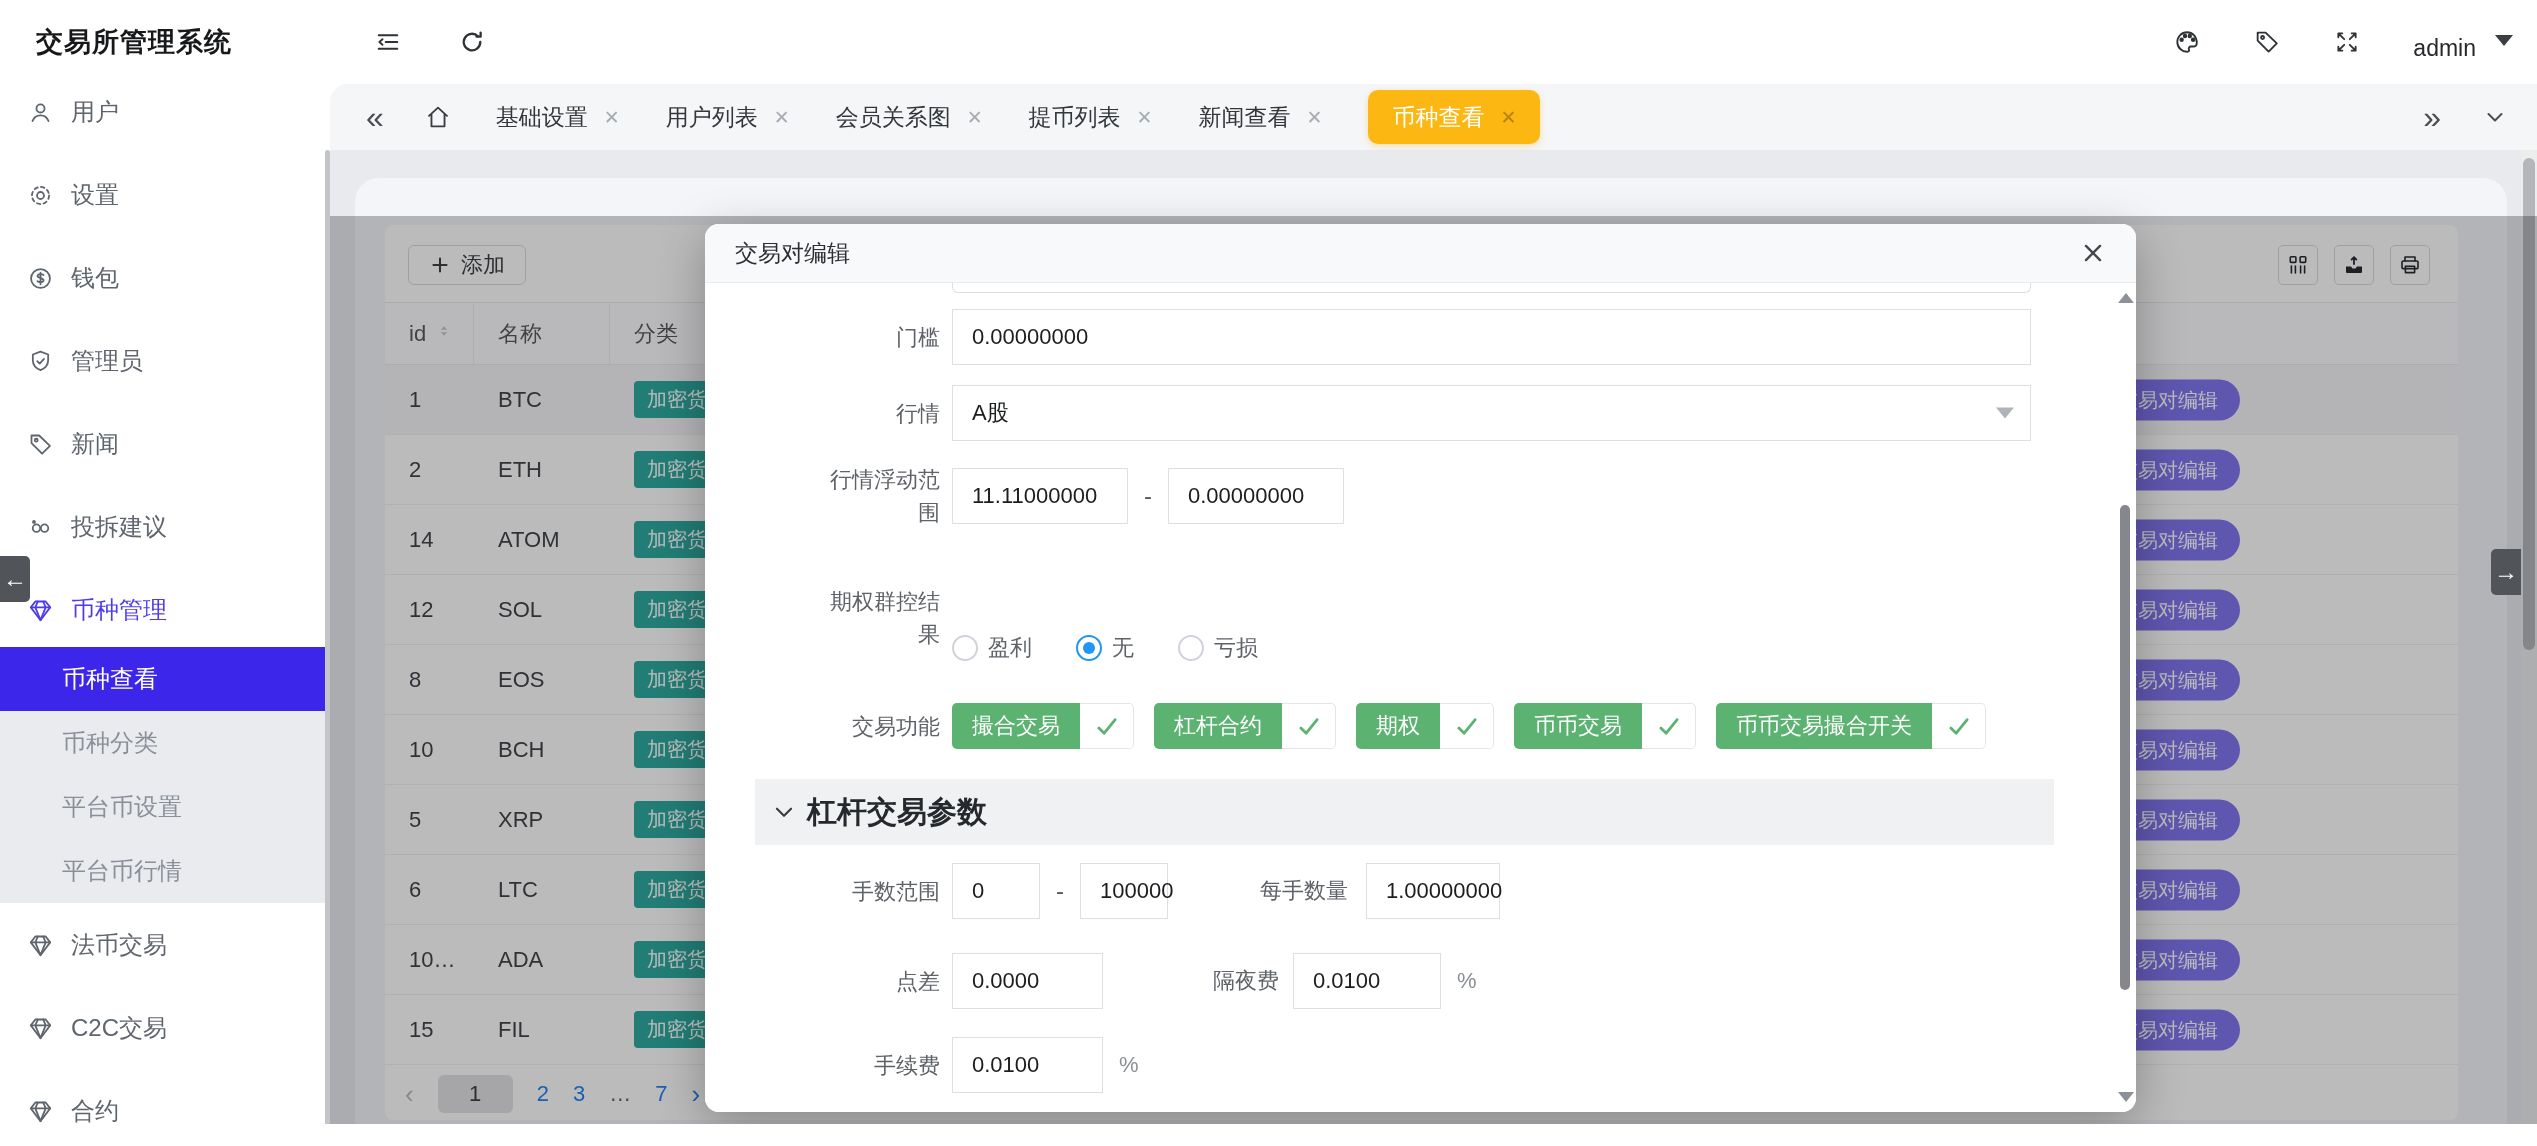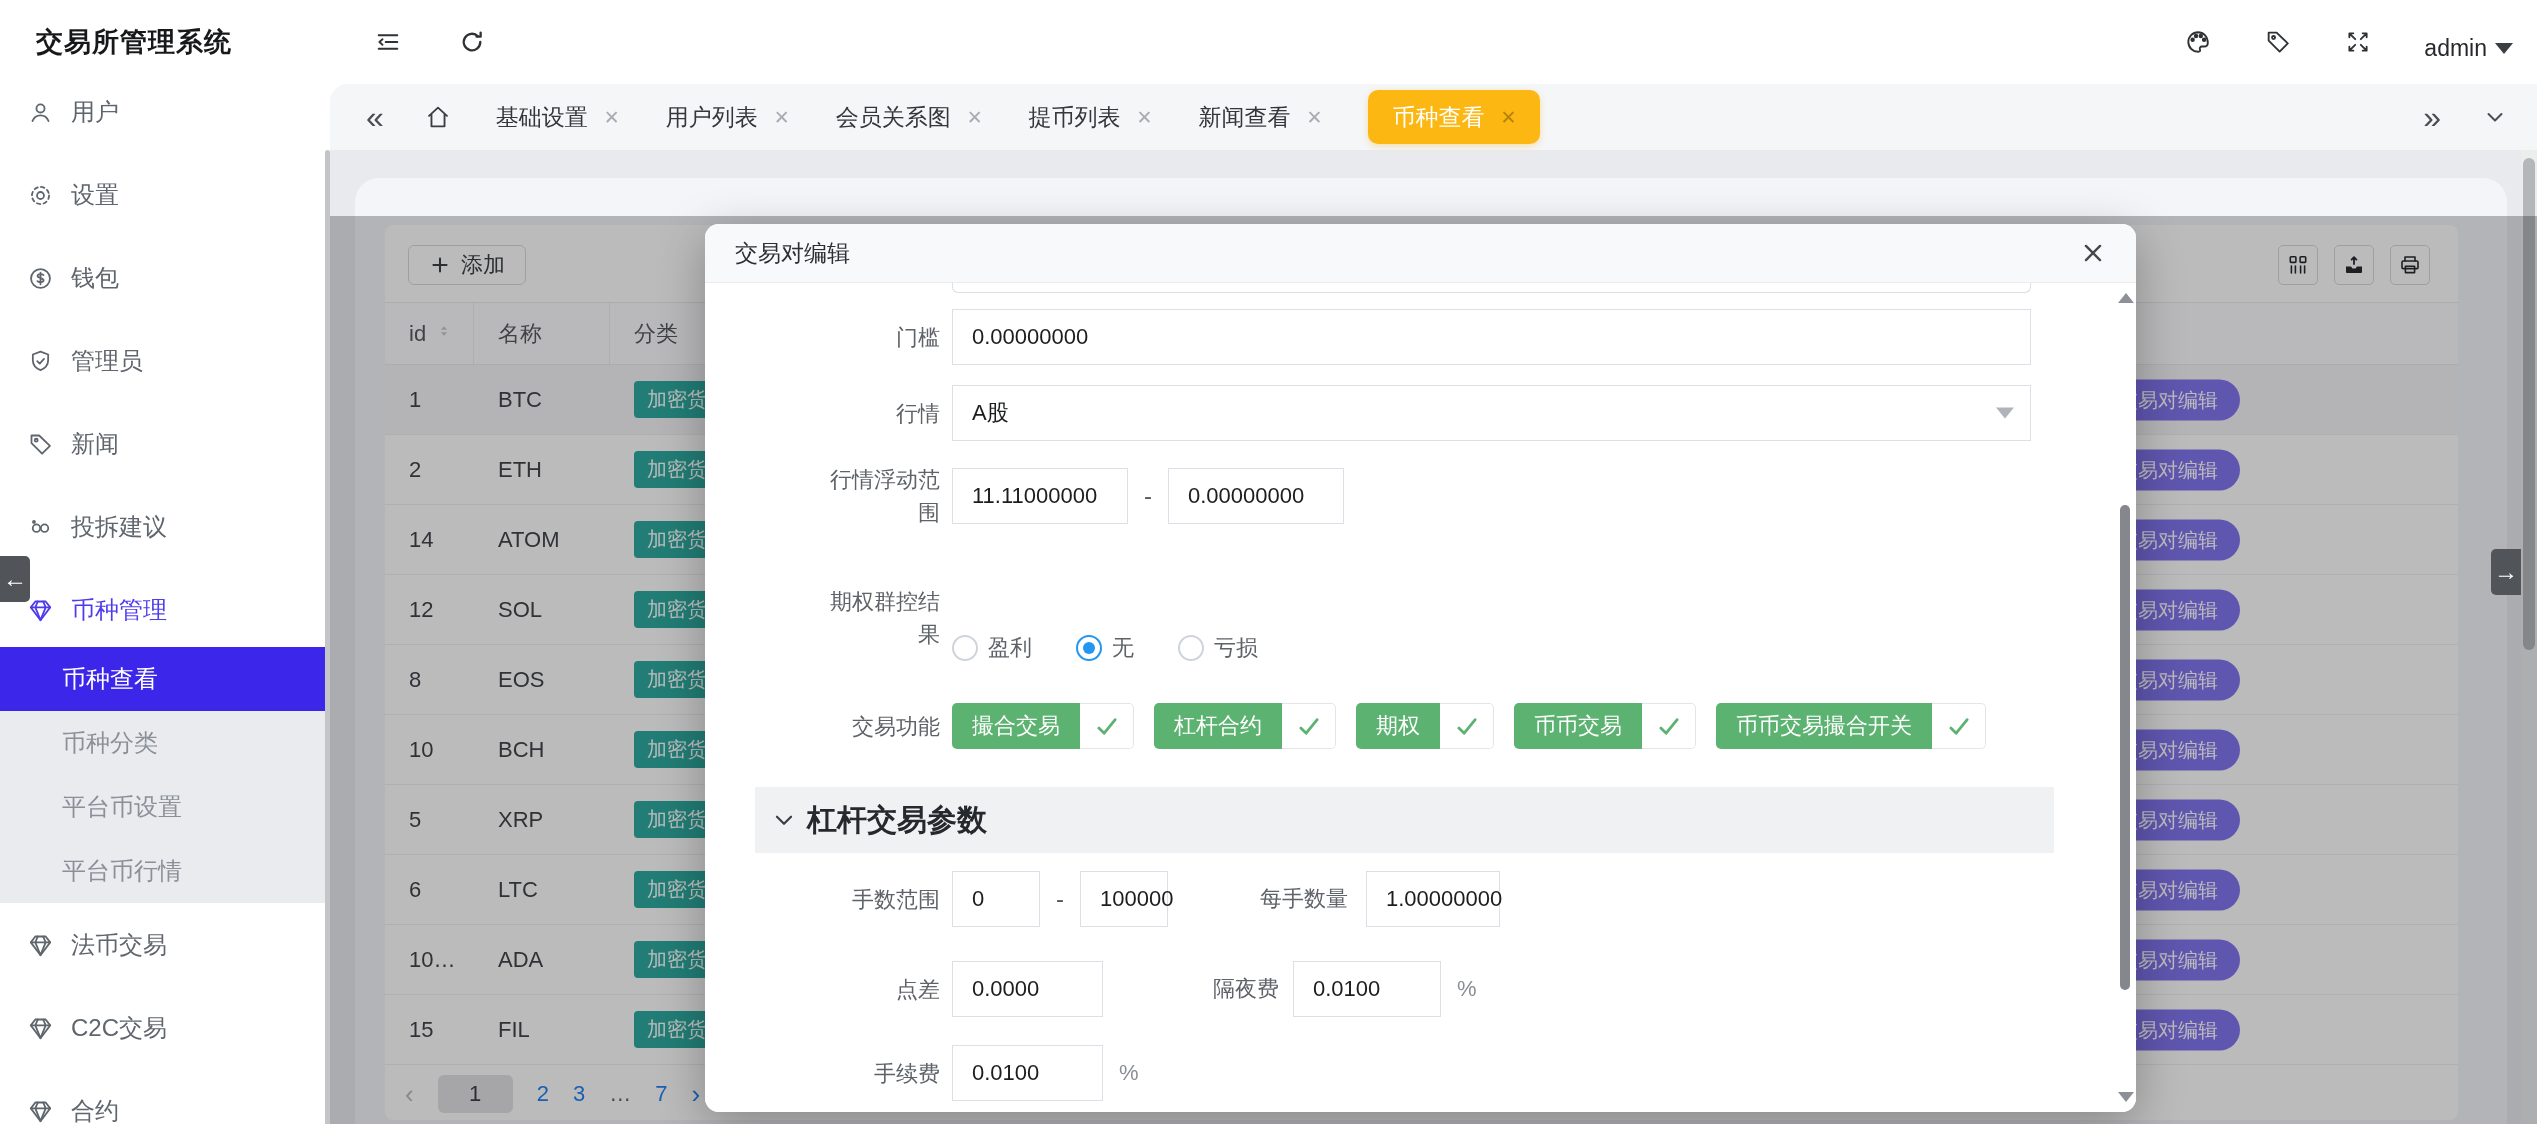--- a/index.html
+++ b/index.html
@@ -8,21 +8,21 @@
 
   
   .topbar { position:absolute; left:0; top:0; width:2537px; height:84px; background:#fff; z-index:6; }
   .brand { position:absolute; left:36px; top:0; height:84px; display:flex; align-items:center; font-size:27px; font-weight:700; color:#17181a; letter-spacing:1px; }
   .tb-icon { position:absolute; top:0; height:84px; display:flex; align-items:center; color:#2f3235; cursor:pointer; }
   .tb-icon svg { width:28px; height:28px; }
   .i-menu { left:374px; } .i-refresh { left:458px; }
   .top-right { position:absolute; right:24px; top:0; height:84px; display:flex; align-items:center; gap:52px; }
   .top-right .tr-ic { color:#2f3235; display:flex; align-items:center; }
   .top-right .tr-ic svg { width:28px; height:28px; }
-  .admin-box { display:flex; align-items:center; gap:8px; color:#26282c; font-size:23px; cursor:pointer;margin-top:12px; }
+  .admin-box { display:flex; gap:19px; color:#26282c; font-size:23px; cursor:pointer;margin-top:12px; }
   .caret-down { width:0; height:0; border-left:9px solid transparent; border-right:9px solid transparent; border-top:11px solid #3a3d42; }
 
   
   .sidebar { position:absolute; left:0; top:84px; width:330px; height:1062px; background:#fff; z-index:5; overflow:hidden; }
   .side-scrollbar { position:absolute; right:0; top:66px; bottom:0; width:5px; background:#c3c5c9; border-radius:3px; }
   .side-item { height:56px; margin-bottom:27px; display:flex; align-items:center; padding-left:27px; gap:17px; font-size:24px; color:#5f656d; cursor:pointer; }
   .side-item .icn { width:27px; height:27px; display:flex; }
   .side-item .icn svg { width:27px; height:27px; }
   .side-item.active { color:var(--menu_active_text); }
   .side-item.grp { margin-bottom:9px; }
@@ -119,21 +119,21 @@
 
   .section-bar { margin-left:50px; width:1299px; height:66px; background:#f0f1f3; display:flex; align-items:center; padding-left:16px; gap:10px; }
   .section-bar .sec-chev { display:flex; color:#3a3d42; } .section-bar .sec-chev svg { width:26px; height:26px; }
   .section-title { font-size:30px; font-weight:600; color:#25282c; }
 
   .mscroll { position:absolute; top:0; bottom:0; right:3px; width:16px; z-index:5; }
   .ms-up { position:absolute; top:10px; left:1px; width:0; height:0; border-left:8px solid transparent; border-right:8px solid transparent; border-bottom:10px solid #8d9096; }
   .ms-down { position:absolute; bottom:10px; left:1px; width:0; height:0; border-left:8px solid transparent; border-right:8px solid transparent; border-top:10px solid #8d9096; }
   .ms-thumb { position:absolute; left:3px; top:222px; width:10px; height:485px; background:#85878c; border-radius:5px; cursor:grab; }
 
-  .mt16{margin-top:16px} .mt20{margin-top:20px} .mt22{margin-top:22px} .mt56{margin-top:56px} .mt40{margin-top:40px} .mt42{margin-top:38px} .mt18{margin-top:18px} .mt34{margin-top:34px} .mt28{margin-top:28px}
+  .mt16{margin-top:16px} .mt20{margin-top:20px} .mt22{margin-top:22px} .mt56{margin-top:56px} .mt40{margin-top:40px} .mt42{margin-top:30px} .mt18{margin-top:18px} .mt34{margin-top:34px} .mt28{margin-top:28px}
 </style>
 </head>
 <body>
 
 <div class="page">
 
   <header class="topbar">
     <div class="brand">交易所管理系统</div>
     <span class="tb-icon i-menu">
         <svg viewBox="0 0 24 24" fill="none" stroke="currentColor" stroke-width="1.6" stroke-linecap="round" stroke-linejoin="round">

